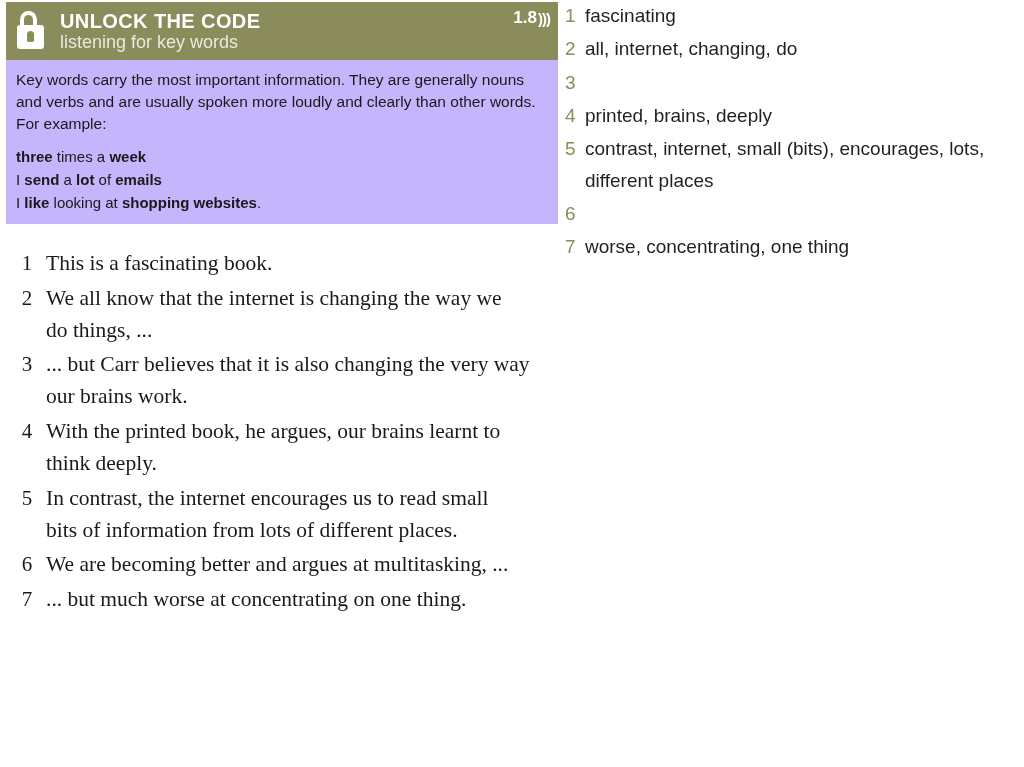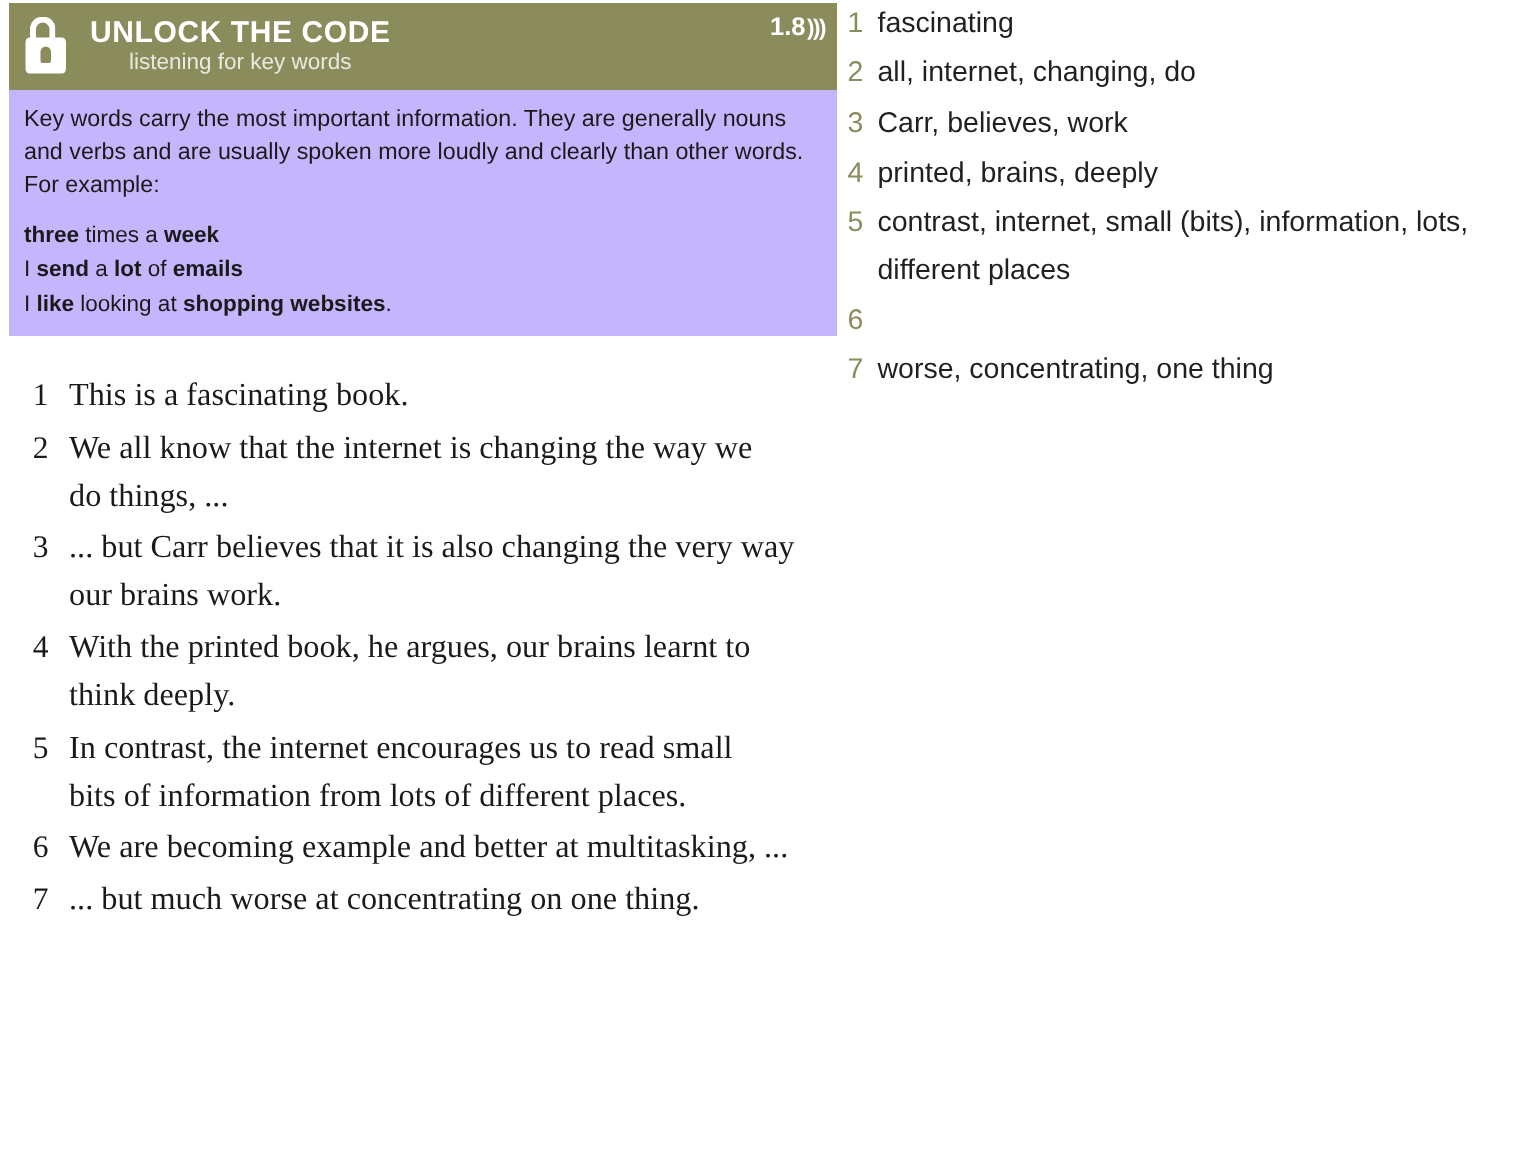--- a/index.html
+++ b/index.html
@@ -74,23 +74,22 @@
     line-height: 1.12;
   }
   #unlock-title {
     color: #ffffff;
     font-size: 20px;
     font-weight: bold;
     letter-spacing: 0.4px;
   }
   #unlock-subtitle {
     color: #e9e9df;
-    font-size: 15px;
+    font-size: 18px;
     font-weight: normal;
-    margin-left: 26px;
   }
   #audio-tag {
     position: absolute;
     right: 8px;
     top: 6px;
     color: #ffffff;
     font-size: 17px;
     font-weight: bold;
     display: flex;
     align-items: center;
@@ -209,34 +208,31 @@
       </div>
     </div>
     <div class="ak-row">
       <div class="ak-num" style="color: rgb(139, 140, 92);">2</div>
       <div>
         <div class="ak-text">all, internet, changing, do</div>
       </div>
     </div>
     <div class="ak-row">
       <div class="ak-num" style="color: rgb(139, 140, 92);">3</div>
-      <div>
-        <div class="ak-text">Carr, believes, work</div>
-      </div>
     </div>
     <div class="ak-row">
       <div class="ak-num" style="color: rgb(139, 140, 92);">4</div>
       <div>
         <div class="ak-text">printed, brains, deeply</div>
       </div>
     </div>
     <div class="ak-row">
       <div class="ak-num" style="color: rgb(139, 140, 92);">5</div>
       <div>
-        <div class="ak-text">contrast, internet, small (bits), information, lots,</div>
+        <div class="ak-text">contrast, internet, small (bits), encourages, lots,</div>
         <div class="ak-text">different places</div>
       </div>
     </div>
     <div class="ak-row">
       <div class="ak-num" style="color: rgb(139, 140, 92);">6</div>
     </div>
     <div class="ak-row">
       <div class="ak-num" style="color: rgb(139, 140, 92);">7</div>
       <div>
         <div class="ak-text">worse, concentrating, one thing</div>
@@ -275,21 +271,21 @@
     <div class="s-row">
       <div class="s-num">5</div>
       <div>
         <div class="s-text">In contrast, the internet encourages us to read small</div>
         <div class="s-text">bits of information from lots of different places.</div>
       </div>
     </div>
     <div class="s-row">
       <div class="s-num">6</div>
       <div>
-        <div class="s-text">We are becoming example and better at multitasking, ...</div>
+        <div class="s-text">We are becoming better and argues at multitasking, ...</div>
       </div>
     </div>
     <div class="s-row">
       <div class="s-num">7</div>
       <div>
         <div class="s-text">... but much worse at concentrating on one thing.</div>
       </div>
     </div>
   </div>
 

